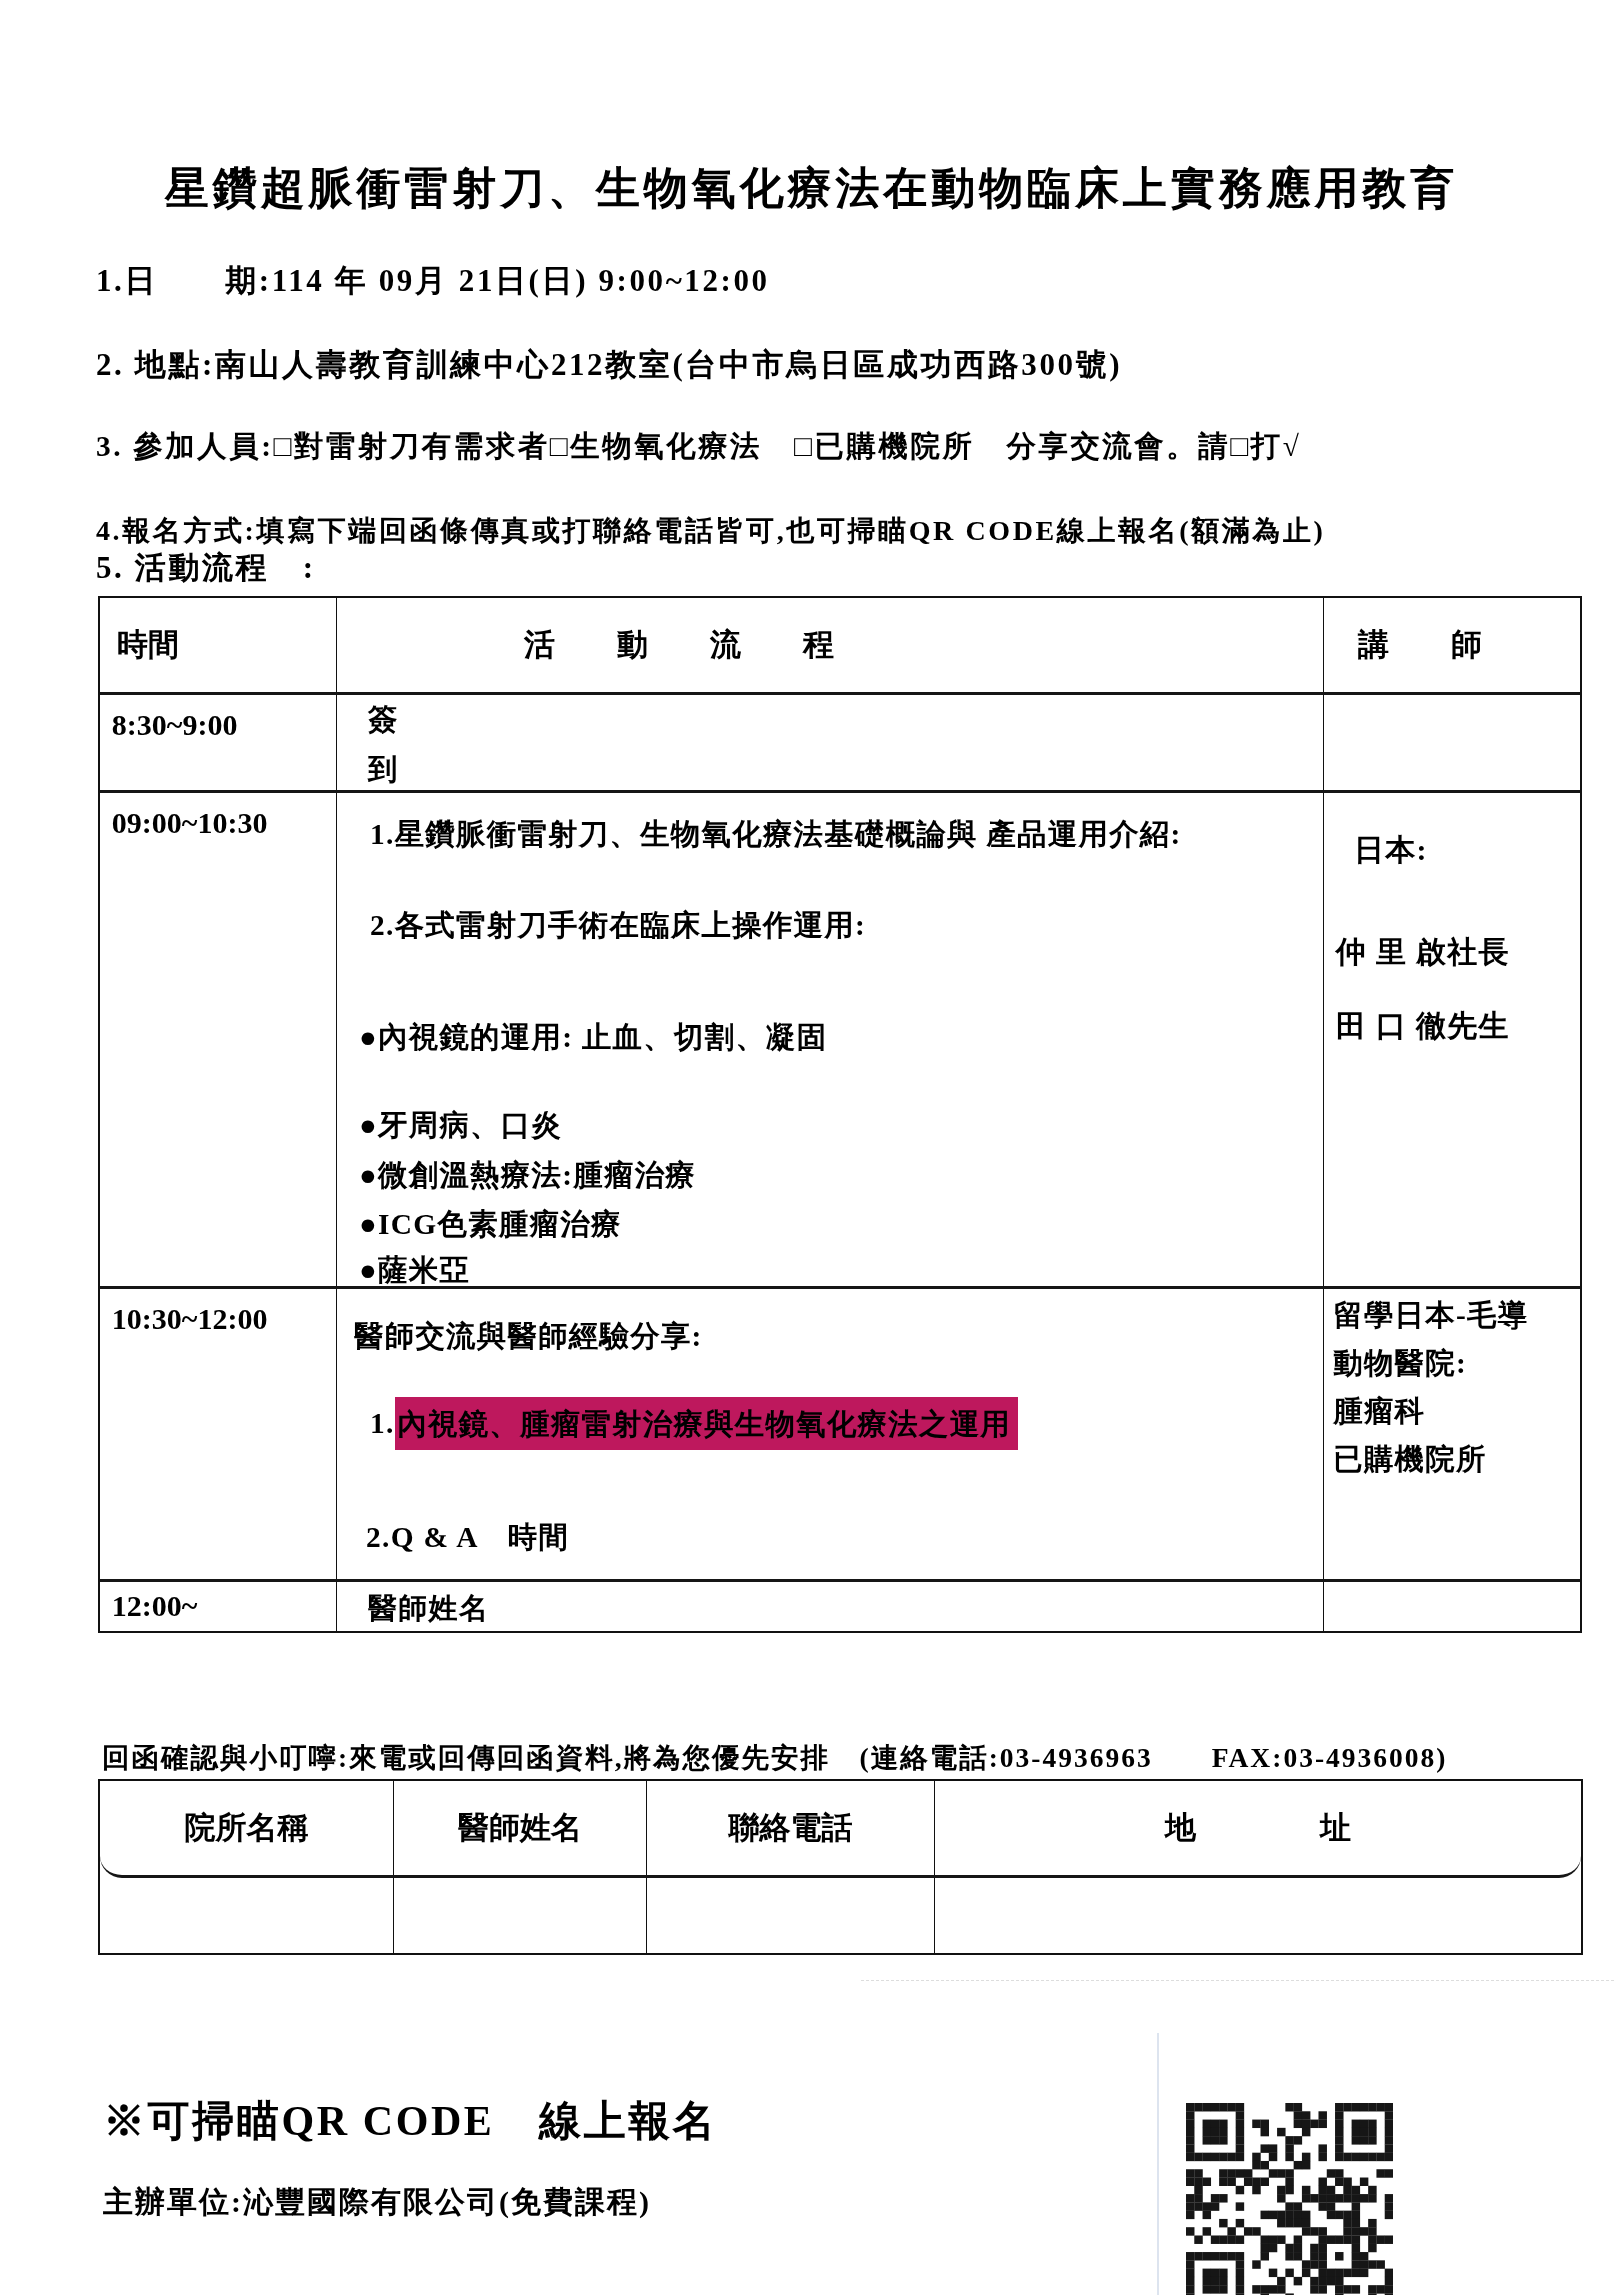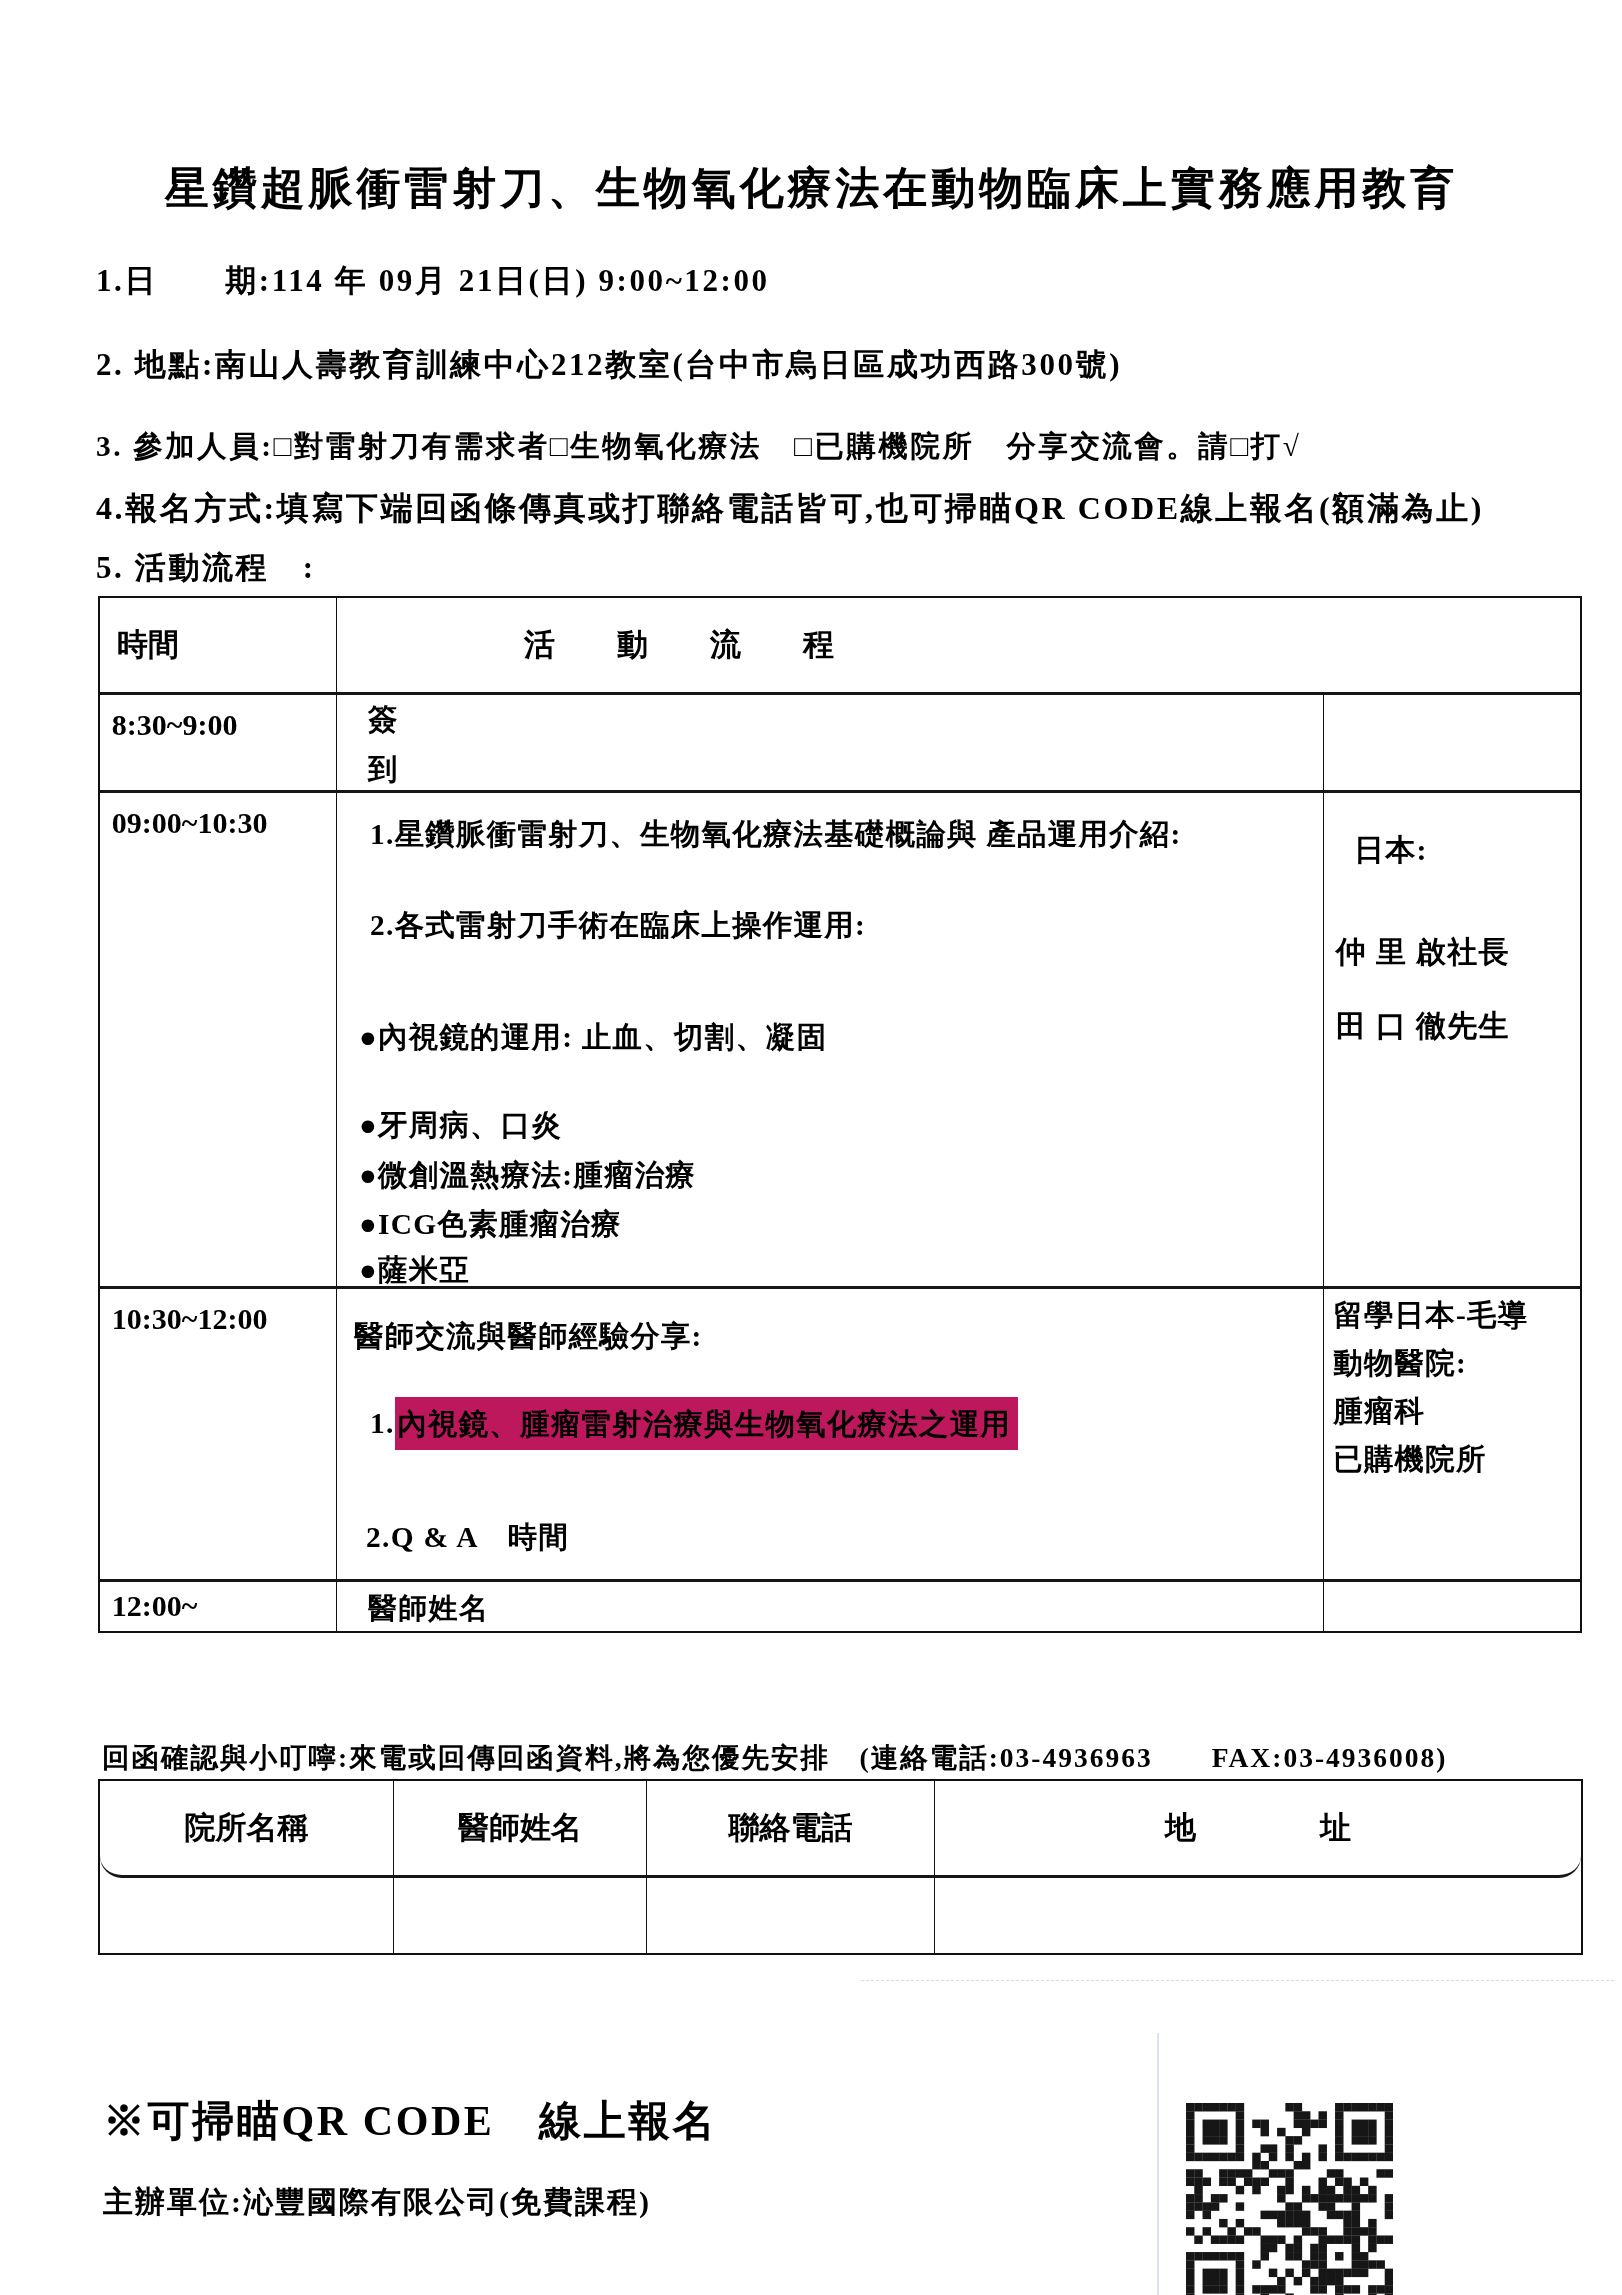--- a/index.html
+++ b/index.html
@@ -9,21 +9,21 @@
     font-family:"Liberation Serif","DejaVu Serif",serif; color:#000; overflow:hidden;margin-top:44px;
   }
   .txt { position:absolute; font-weight:700; white-space:pre; color:#000; }
 
   
   .page-title { left:0; right:0; top:115px; text-align:center; font-size:44px; letter-spacing:3.9px; }
   .info { left:96px; font-size:31px; letter-spacing:2.6px; }
   .info-date { top:216px; }
   .info-location { top:300px; }
   .info-participants { top:383px; font-size:29.4px; }
-  .info-registration { top:443px; font-size:32px; }
+  .info-registration { top:468px; font-size:28px; }
   .info-agenda { top:503px; }
 
   
   .t1 { position:absolute; left:98px; top:552px; width:1484px; border:2px solid #111; }
   .t1 .tr { display:flex; border-bottom:3.3px solid #161616; }
   .t1 .tr:last-child { border-bottom:none; }
   .t1 .td { border-right:1.3px solid #111; position:relative; }
   .t1 .td:last-child { border-right:none; }
   .c1 { width:237px; } .c2 { width:987px; } .c3 { flex:1; }
   .hrow { height:97px; } .r1 { height:98px; } .r2 { height:496px; } .r3 { height:293px; } .r4 { height:49px; }
@@ -64,20 +64,21 @@
   <div class="txt info info-date">1.日　　期:114 年 09月 21日(日) 9:00~12:00</div>
   <div class="txt info info-location">2. 地點:南山人壽教育訓練中心212教室(台中市烏日區成功西路300號)</div>
   <div class="txt info info-participants">3. 參加人員:□對雷射刀有需求者□生物氧化療法　□已購機院所　分享交流會。請□打√</div>
   <div class="txt info info-registration">4.報名方式:填寫下端回函條傳真或打聯絡電話皆可,也可掃瞄QR CODE線上報名(額滿為止)</div>
   <div class="txt info info-agenda">5. 活動流程　:</div>
 
   <div class="t1">
     <div class="tr hrow">
       <div class="td c1 hcell h-time">時間</div>
       <div class="td c2 hcell h-activity">活　　動　　流　　程</div>
+      <div class="td c3 hcell h-speaker">講　　師</div>
     </div>
 
     <div class="tr r1">
       <div class="td c1 time-cell">8:30~9:00</div>
       <div class="td c2">
         <span class="ln" style="top:5.2px;left:31px;">簽</span>
         <span class="ln" style="top:55px;left:31px;">到</span>
       </div>
       <div class="td c3"></div>
     </div>

